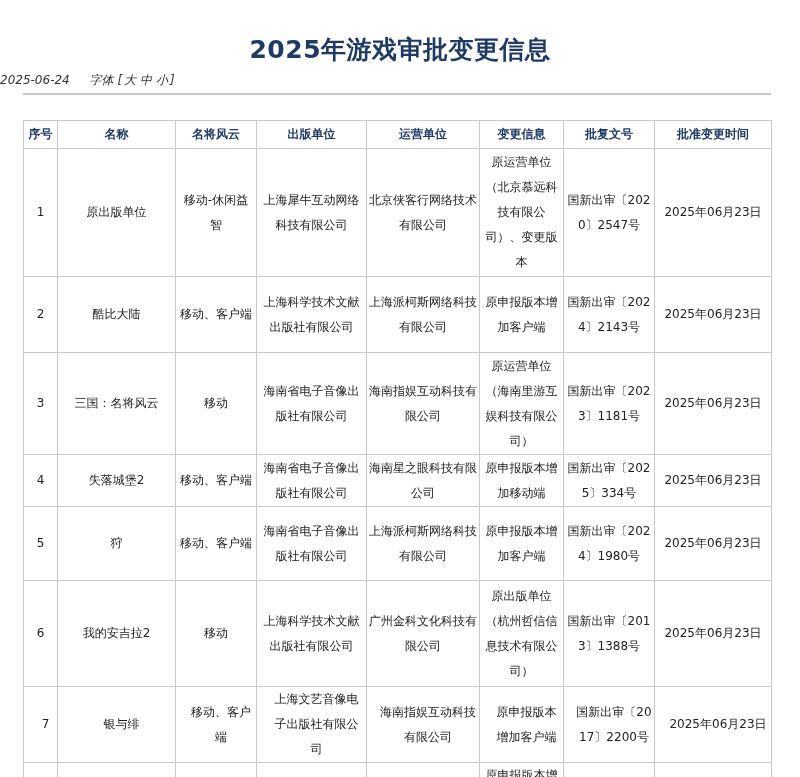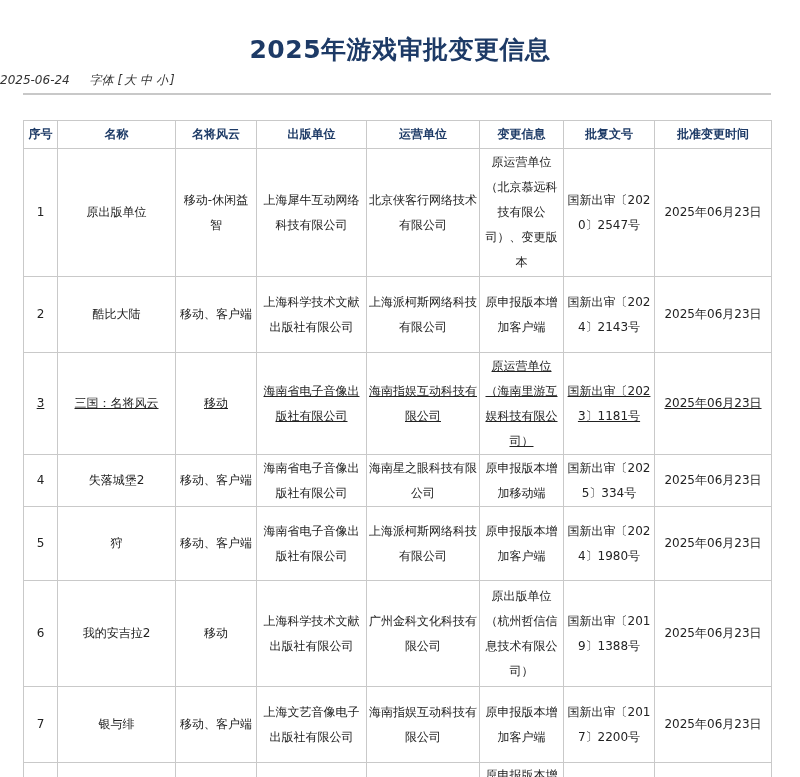--- a/index.html
+++ b/index.html
@@ -14,25 +14,25 @@
   .rule { position: absolute; top: 93px; left: 23px; width: 748px; height: 0;
           border-top: 2px solid #c8c8c8; }
   table { position: absolute; top: 120px; left: 23px; border-collapse: collapse;
           table-layout: fixed; width: 748px; font-size: 12px; }
   th, td { border: 1px solid #c9c9c9; text-align: center; vertical-align: middle;
            padding: 0 2px; line-height: 25px; word-break: break-all; }
   th { color: #1d3a66; font-weight: bold; height: 27px; font-size: 12px; }
   td { color: #222; }
   .r1 td { height: 127px; }
   .r2 td { height: 75px; }
-  .r3 td { height: 101px; text-decoration: underline; }
+  .r3 td { height: 101px; }
   .r4 td { height: 51px; }
   .r5 td { height: 73px; }
   .r6 td { height: 105px; }
-  .r7 td { height: 75px; }
+  .r7 td { height: 75px; padding-left: 12px; }
   .r8 td { height: 40px; vertical-align: top; }
 </style>
 </head>
 <body>
 
 <h1 class="title">2025年游戏审批变更信息</h1>
 
 <div class="meta">
   <span class="date">2025-06-24</span>
   <span>字体</span>
@@ -115,21 +115,21 @@
       <td>国新出审〔2024〕1980号</td>
       <td>2025年06月23日</td>
     </tr>
     <tr class="r6">
       <td>6</td>
       <td>我的安吉拉2</td>
       <td>移动</td>
       <td>上海科学技术文献出版社有限公司</td>
       <td>广州金科文化科技有限公司</td>
       <td>原出版单位（杭州哲信信息技术有限公司）</td>
-      <td>国新出审〔2019〕1388号</td>
+      <td>国新出审〔2013〕1388号</td>
       <td>2025年06月23日</td>
     </tr>
     <tr class="r7">
       <td>7</td>
       <td>银与绯</td>
       <td>移动、客户端</td>
       <td>上海文艺音像电子出版社有限公司</td>
       <td>海南指娱互动科技有限公司</td>
       <td>原申报版本增加客户端</td>
       <td>国新出审〔2017〕2200号</td>

